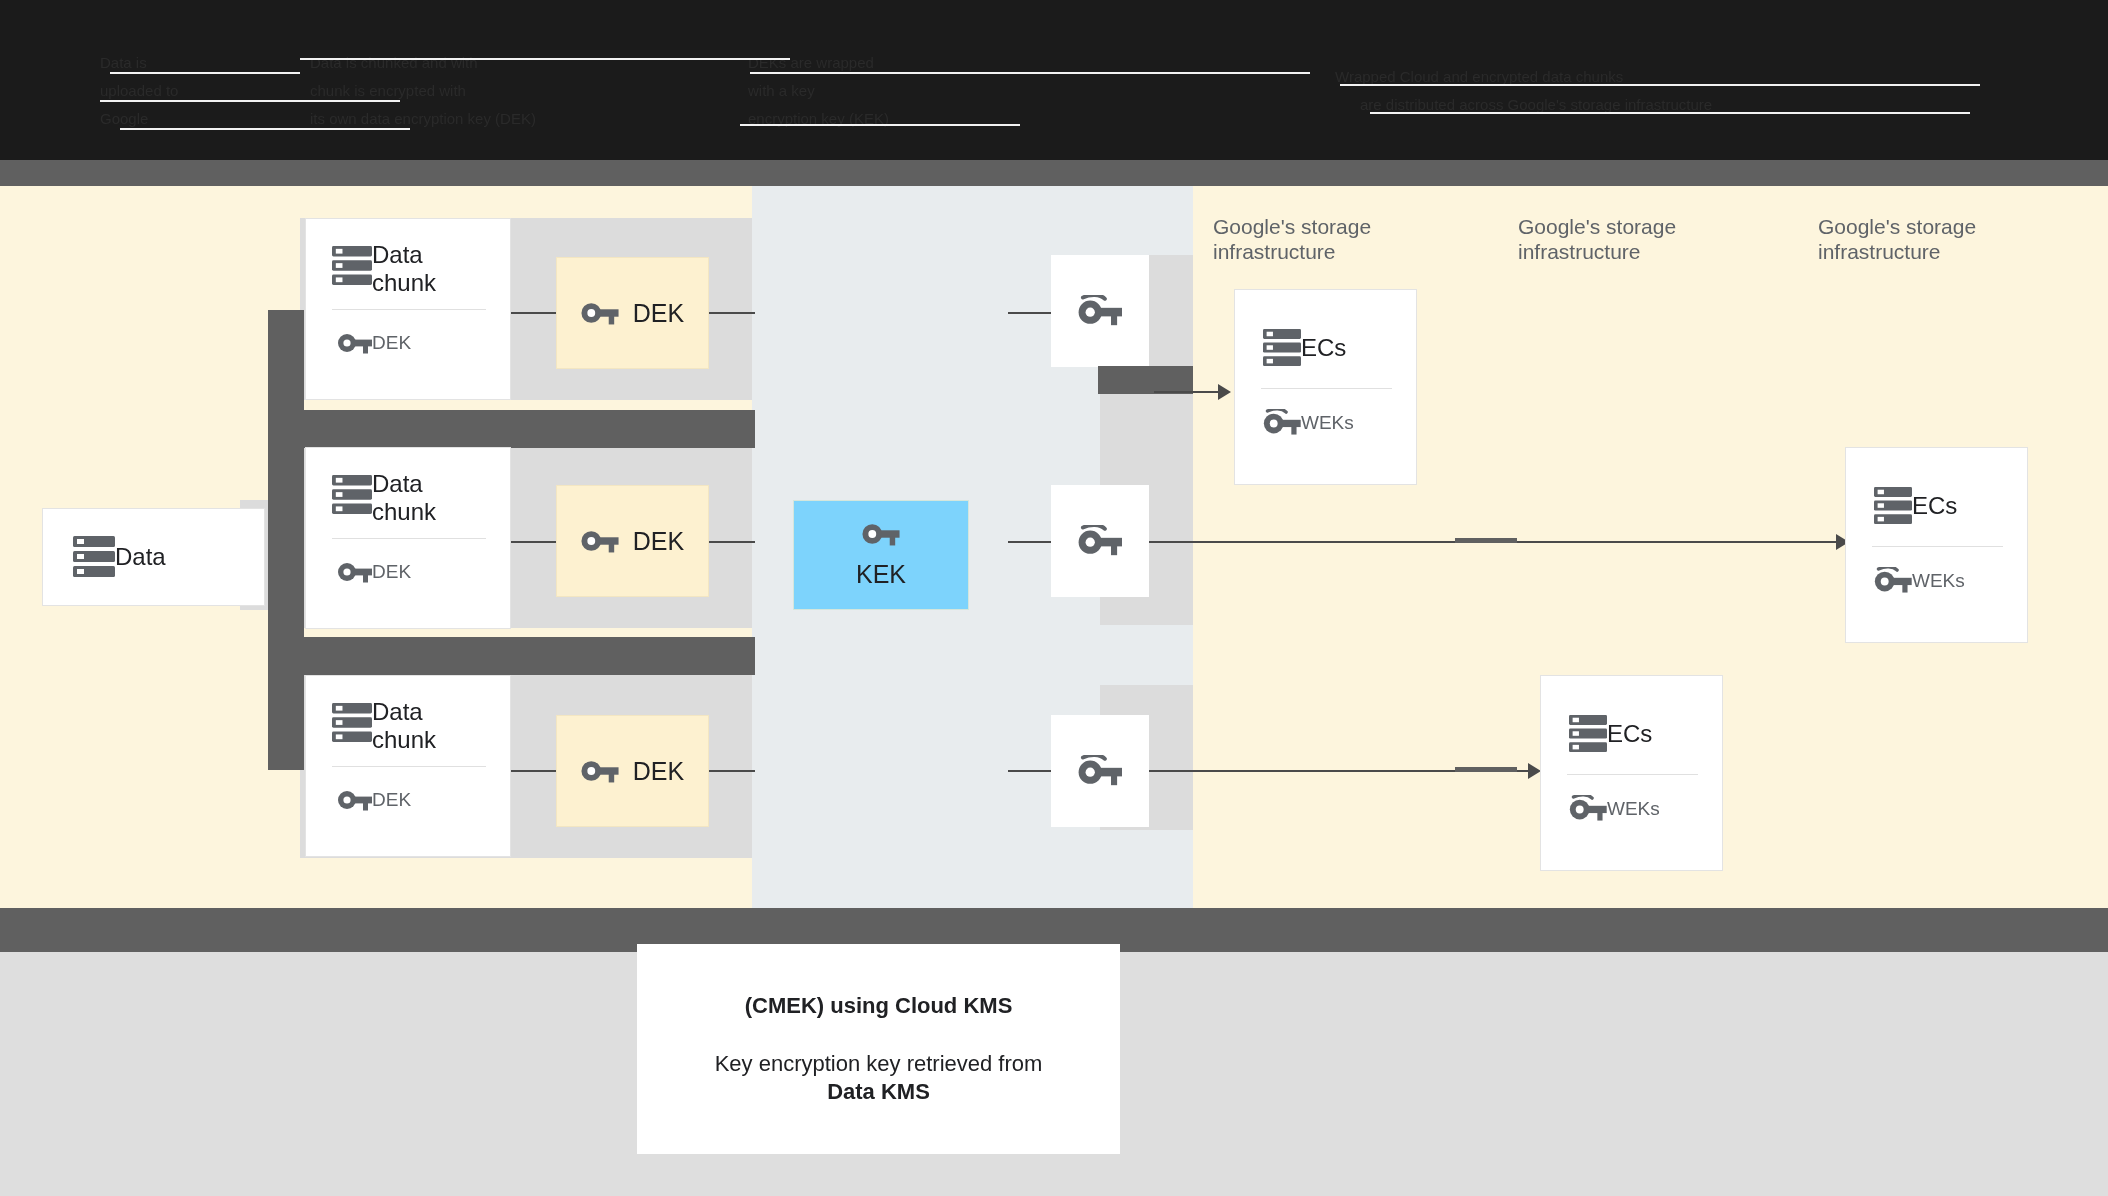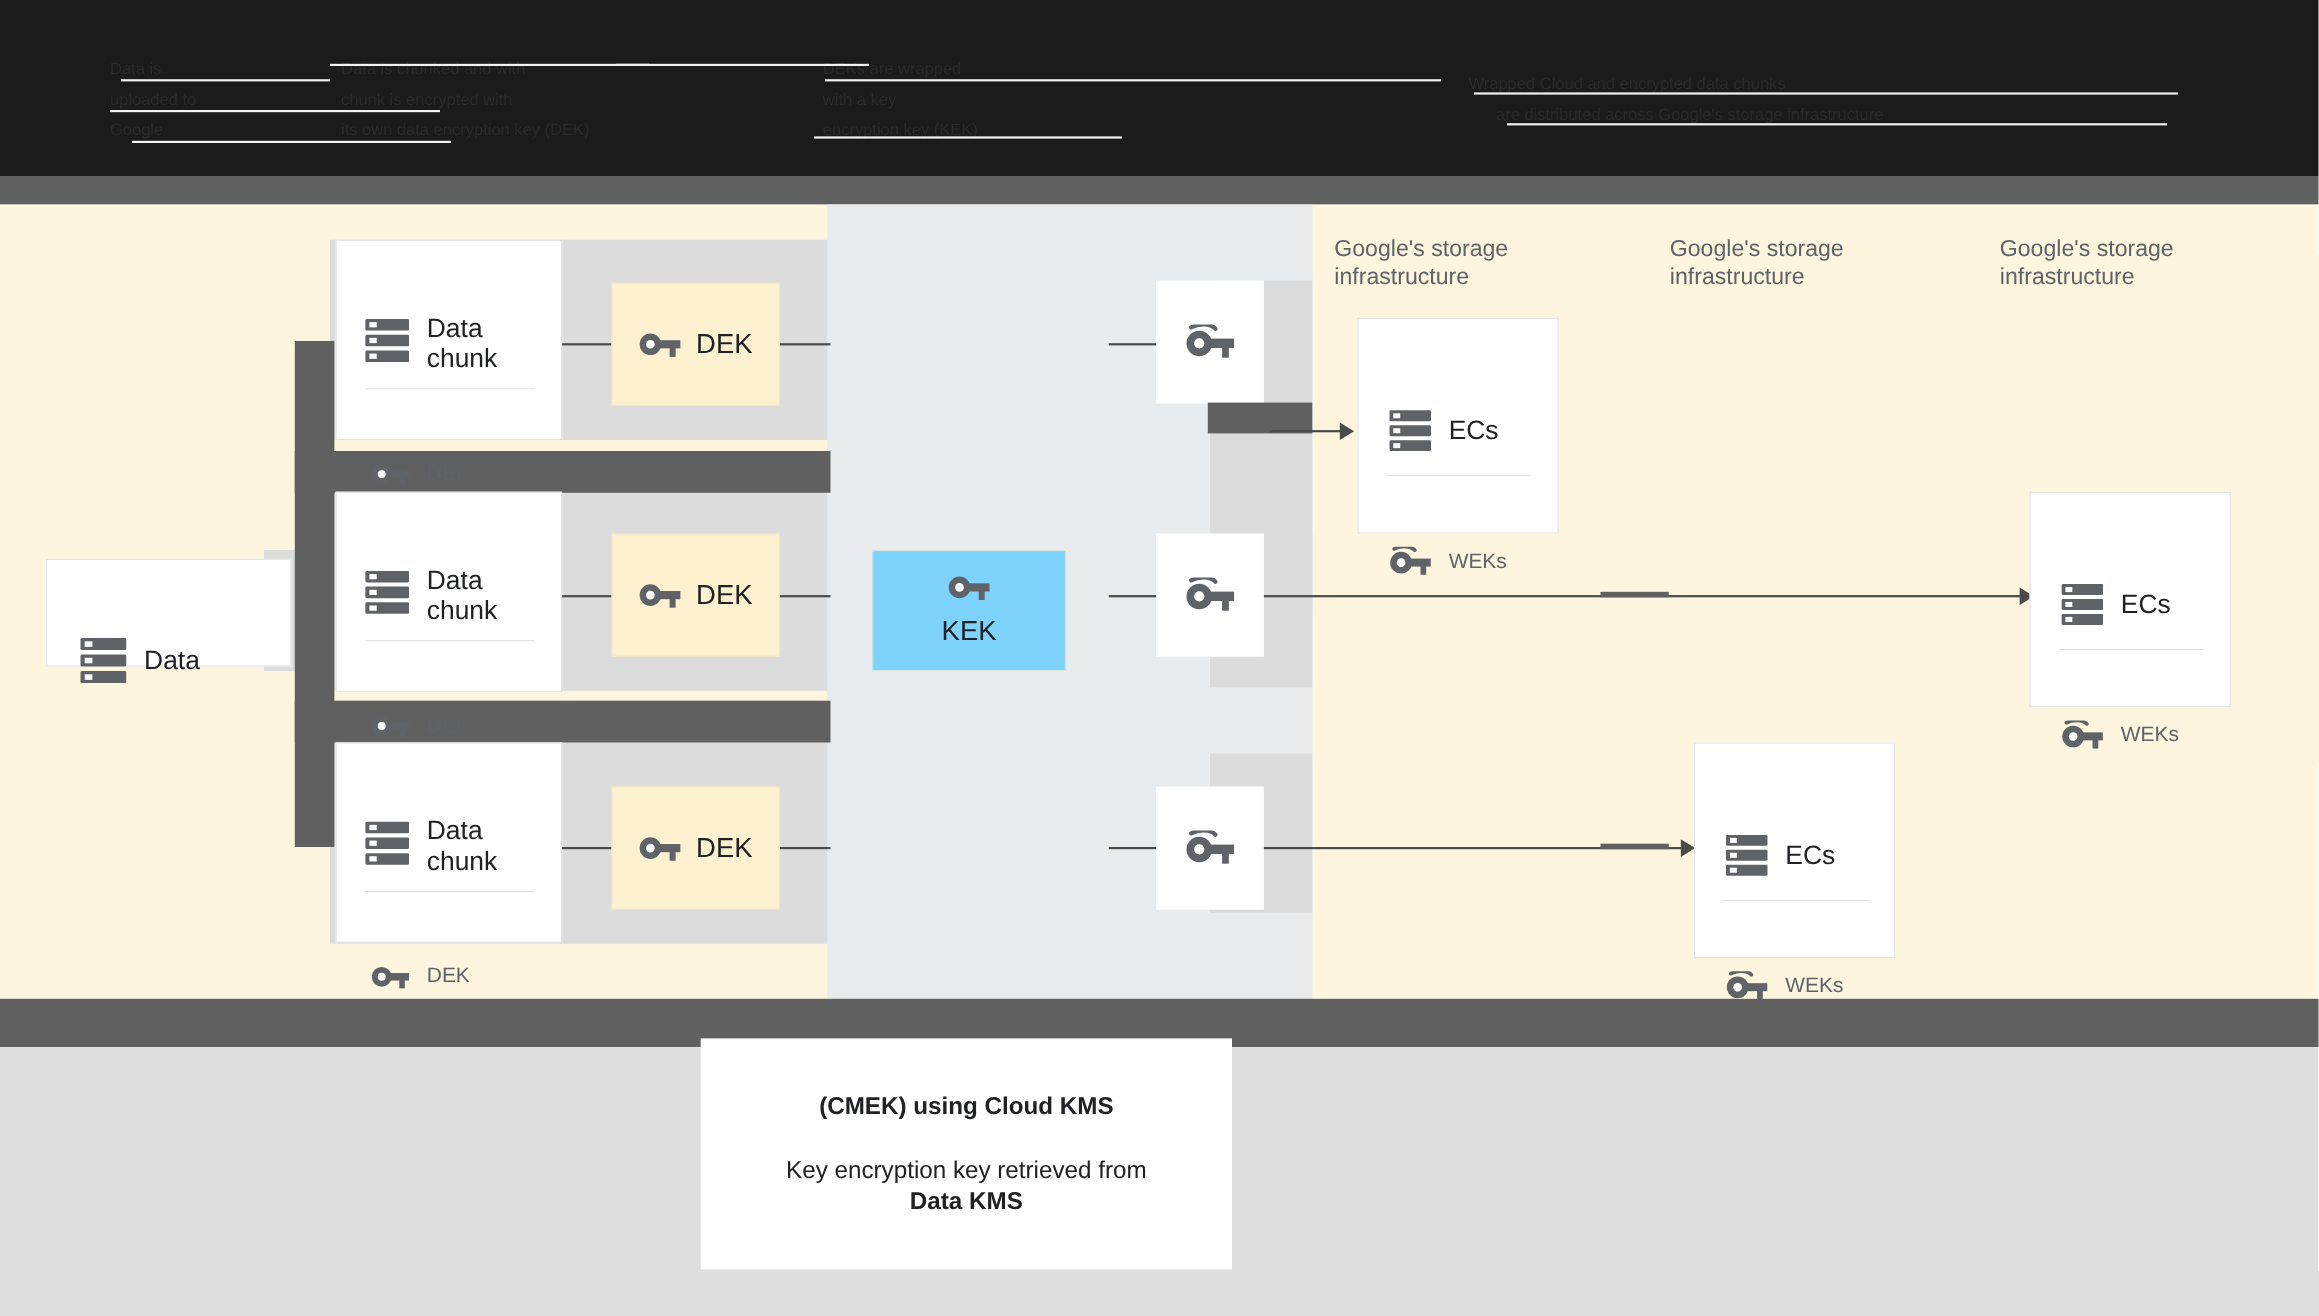--- a/index.html
+++ b/index.html
@@ -21,21 +21,21 @@
   .hdr-ul{position:absolute;background:#f2f2f2;height:2px;}
 
   
   .strip{position:absolute;background:#dcdcdc;}
 
   
   .bracket{position:absolute;background:#606060;}
 
   
   .card{position:absolute;background:#ffffff;border:1px solid #e3e3e3;box-sizing:border-box;}
-  .card .row{display:flex;align-items:center;gap:16px;margin-top:44px;}
+  .card .row{display:flex;align-items:center;}
   .card-title{font-size:24px;color:#202124;line-height:28px;}
   .card-sub{font-size:19px;color:#5f6368;}
   .divider{height:1px;background:#e0e0e0;}
 
   
   .chip{position:absolute;box-sizing:border-box;display:flex;align-items:center;justify-content:center;gap:14px;}
   .chip.dek{background:#fdf1d0;border:1px solid #f3e6c2;}
   .chip.kek{background:#7dd3fc;border:1px solid #d4e6dc;flex-direction:column;}
   .chip-label{font-size:25px;color:#202124;}
 

